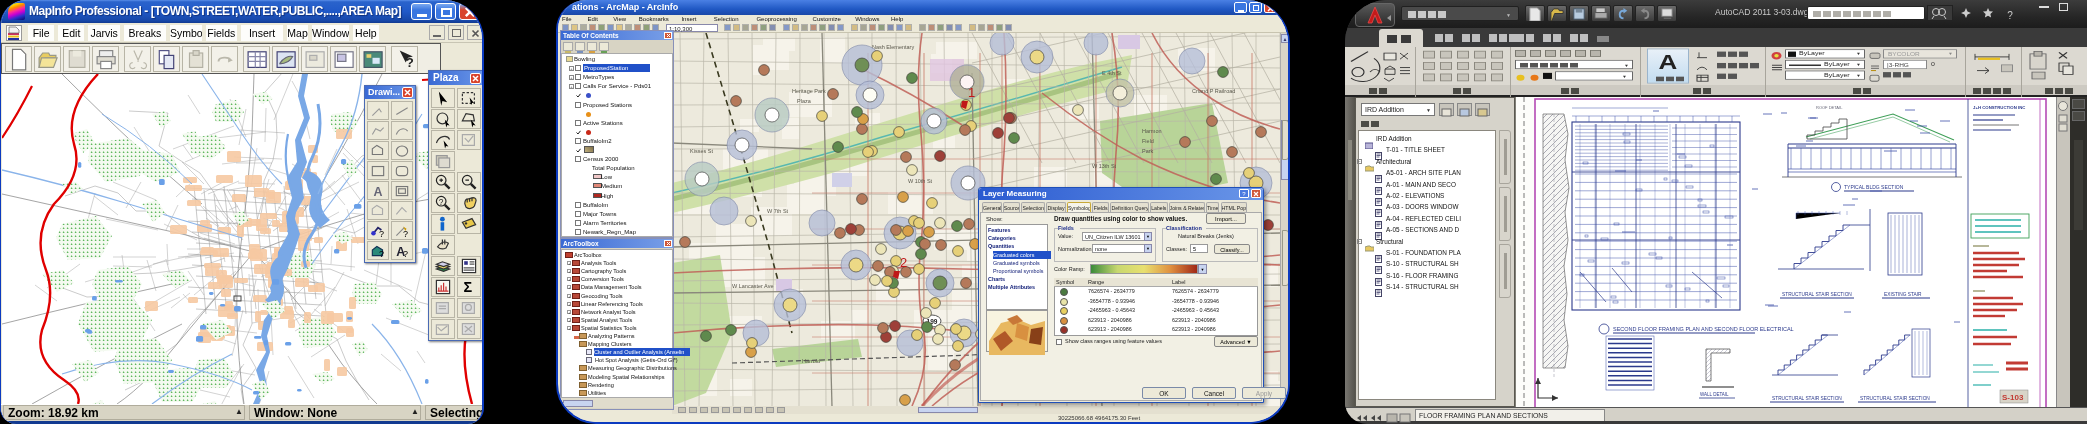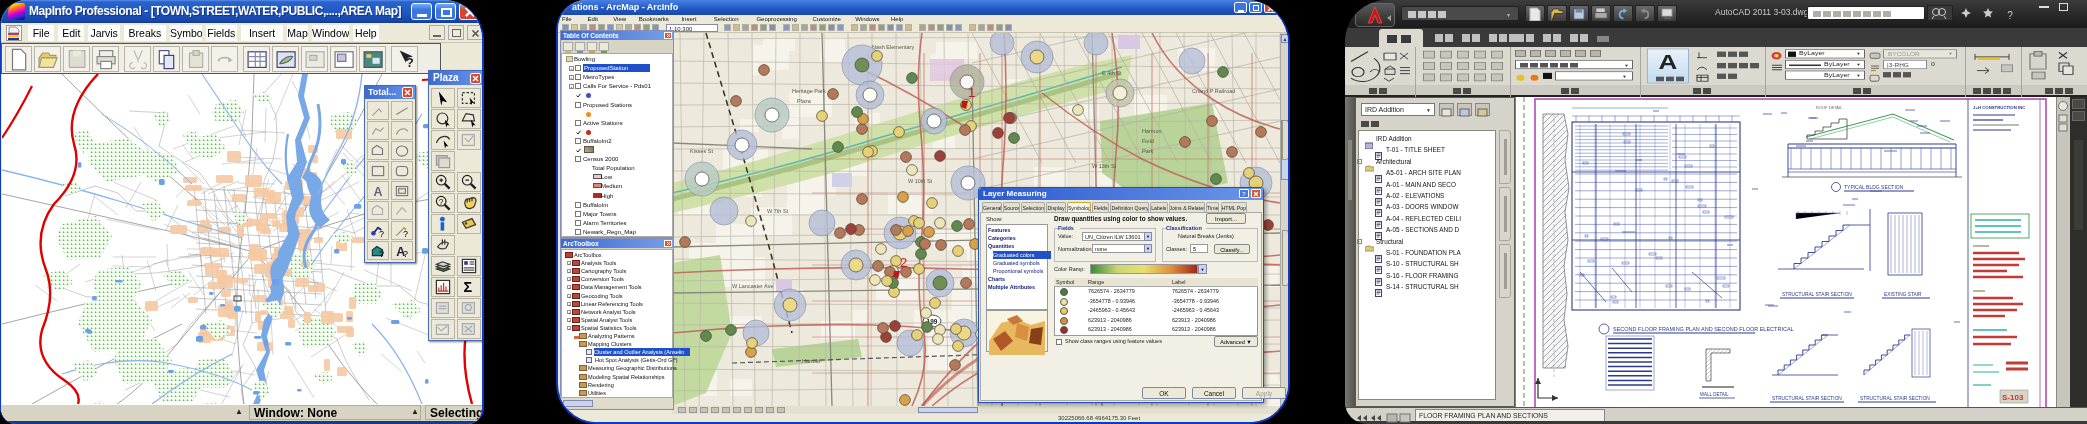--- a/index.html
+++ b/index.html
@@ -489,27 +489,28 @@
         <rect x="157" y="105" width="5.7" height="6.0" rx="1.5" fill="#6aa0e8"></rect>
         <rect x="166" y="296" width="5.9" height="2.9" rx="1.5" fill="#6aa0e8"></rect>
         <path d="M96 0 Q62 36 72 70 Q82 100 52 130 Q30 160 44 196 Q54 222 40 256 Q32 286 62 306 Q80 318 76 330" stroke="#e00000" stroke-width="2.4" fill="none"></path>
         <path d="M0 64 Q16 40 30 12" stroke="#e00000" stroke-width="2.2" fill="none"></path>
         <path d="M452 0 Q470 40 458 84 Q448 130 470 170 Q484 204 468 244 Q456 280 470 330" stroke="#e00000" stroke-width="2.4" fill="none"></path>
         <path d="M420 6 L481 2" stroke="#e00000" stroke-width="2.2" fill="none"></path>
         <rect x="232" y="222" width="7" height="5" fill="none" stroke="#444"></rect>
       </svg>
     </div>
 <div style="position:absolute;left:0px;top:404px;width:484px;height:17px;background:#d8d4c4;border-top:1px solid #fff;"></div>
+<div style="position:absolute;left:2px;top:405px;width:242px;height:15px;background:#d8d4c4;border:1px solid #b0ac9c;color:#000;font-weight:bold;font-size:12px;line-height:14px;padding-left:4px;white-space:nowrap;">Zoom: 18.92 km</div>
 <div style="position:absolute;left:248px;top:405px;width:172px;height:15px;background:#d8d4c4;border:1px solid #b0ac9c;color:#000;font-weight:bold;font-size:12px;line-height:14px;padding-left:4px;white-space:nowrap;">Window: None</div>
 <div style="position:absolute;left:424px;top:405px;width:60px;height:15px;background:#d8d4c4;border:1px solid #b0ac9c;color:#000;font-weight:bold;font-size:12px;line-height:14px;padding-left:4px;white-space:nowrap;">Selecting...</div>
 <div style="position:absolute;left:234px;top:407px;width:10px;height:10px;color:#222;font-size:8px;">▲</div>
 <div style="position:absolute;left:410px;top:407px;width:10px;height:10px;color:#222;font-size:8px;">▲</div>
 <div style="position:absolute;left:0px;top:421px;width:484px;height:3px;background:#123a90;"></div>
 <div style="position:absolute;left:363px;top:85px;width:52px;height:178px;background:#ece9d8;border:1px solid #4a6ab4;box-shadow:1px 1px 2px rgba(0,0,0,.5);"></div>
-<div style="position:absolute;left:364px;top:86px;width:50px;height:13px;background:linear-gradient(90deg,#3a6ad4,#6a96e8);color:#fff;font-size:9px;font-weight:bold;line-height:13px;padding-left:3px;">Total...</div>
+<div style="position:absolute;left:364px;top:86px;width:50px;height:13px;background:linear-gradient(90deg,#3a6ad4,#6a96e8);color:#fff;font-size:9px;font-weight:bold;line-height:13px;padding-left:3px;">Drawi...</div>
 <div style="position:absolute;left:401px;top:87px;width:11px;height:11px;background:#d8442c;border:1px solid #fff;border-radius:2px;line-height:0;">
       <svg width="7" height="7" viewBox="0 0 7 7" style="display:block;margin:1px auto 0">
         <path d="M1 1L6 6M6 1L1 6" stroke="#fff" stroke-width="1.5"></path>
       </svg>
     </div>
 <div style="position:absolute;left:366px;top:101px;width:22px;height:19px;background:#ece9d8;border:1px solid #b8b5a6;"><svg width="20" height="17" viewBox="0 0 16 15">
         <path d="M3 12l6-6 2 3" stroke="#999" fill="none"></path>
       </svg></div>
 <div style="position:absolute;left:390px;top:101px;width:22px;height:19px;background:#ece9d8;border:1px solid #b8b5a6;"><svg width="20" height="17" viewBox="0 0 16 15">
         <path d="M3 11l10-6" stroke="#888" fill="none"></path>

